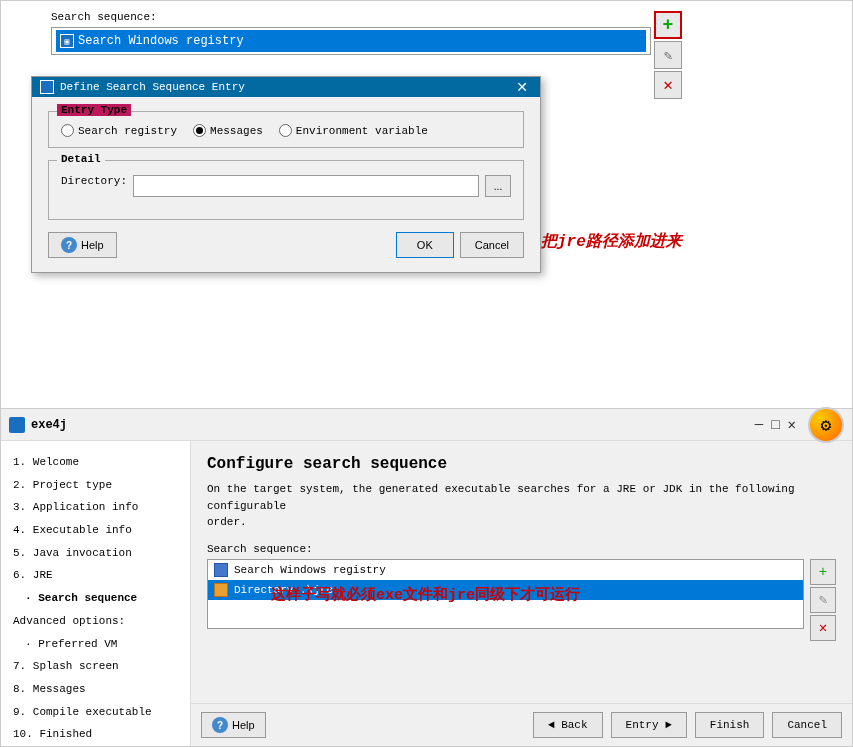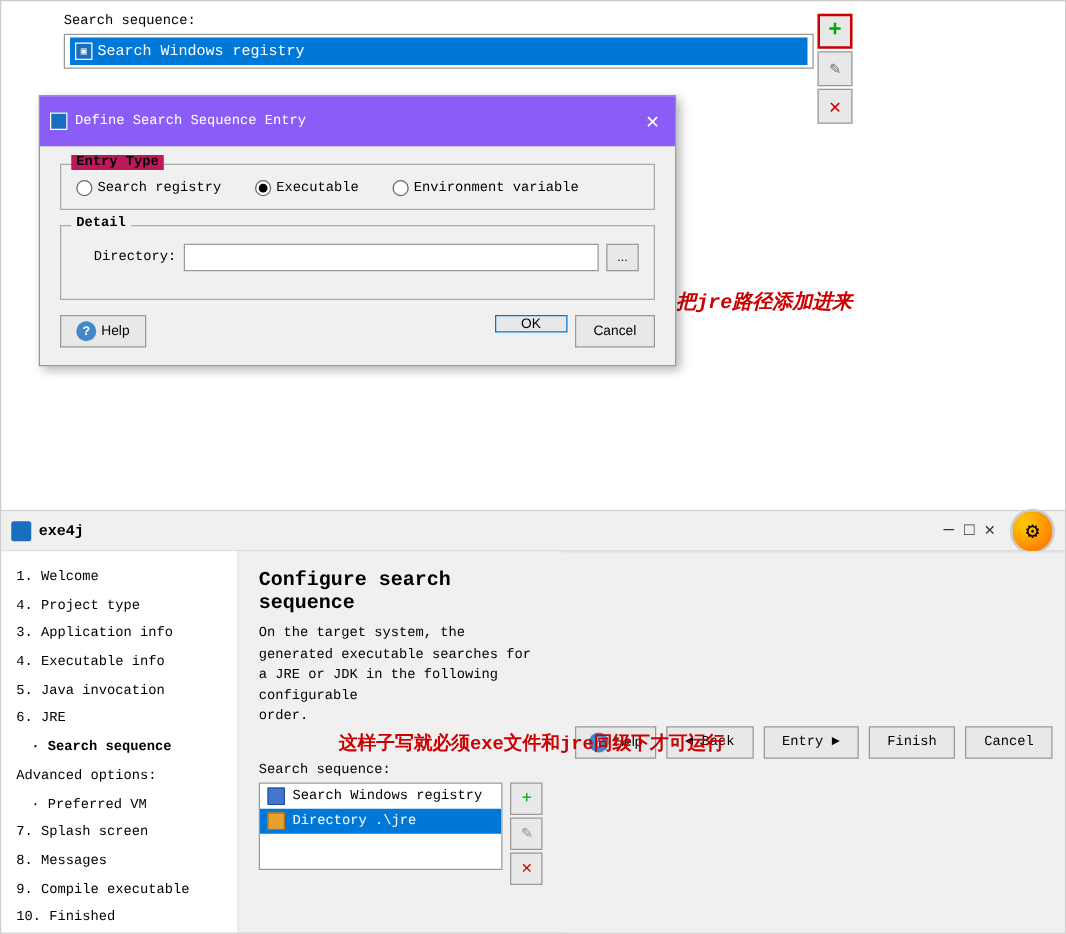--- a/index.html
+++ b/index.html
@@ -128,27 +128,27 @@
       top: 75px;
       left: 30px;
       width: 510px;
       background: #f0f0f0;
       border: 1px solid #999;
       box-shadow: 3px 3px 8px rgba(0,0,0,0.3);
       z-index: 100;
     }
 
     .dialog-titlebar {
-      background: #8b5cf6;
+      background: #0369a1;
       color: #fff;
       padding: 5px 8px;
       display: flex;
       align-items: center;
       justify-content: space-between;
-      height: 40px;
+      height: 20px;
     }
 
     .dialog-title-left {
       display: flex;
       align-items: center;
       gap: 6px;
       font-size: 11px;
     }
 
     .dialog-icon {
@@ -189,21 +189,21 @@
       left: 8px;
       background: #be185d;
       padding: 0 4px;
       font-size: 11px;
       font-weight: bold;
       color: #000;
     }
 
     .radio-group {
       display: flex;
-      gap: 27px;
+      gap: 16px;
       align-items: center;
       margin-top: 4px;
     }
 
     .radio-option {
       display: flex;
       align-items: center;
       gap: 4px;
       font-size: 11px;
       cursor: pointer;
@@ -241,25 +241,23 @@
       left: 8px;
       background: #f0f0f0;
       padding: 0 4px;
       font-size: 11px;
       font-weight: bold;
       color: #000;
     }
 
     .directory-row {
       display: flex;
-      align-items: center;
       gap: 6px;
       margin-top: 4px;
       margin-bottom: 8px;
-      margin-left: 14px;
     }
 
     .directory-field-label {
       font-size: 11px;
       white-space: nowrap;
     }
 
     .directory-input {
       flex: 1;
       height: 22px;
@@ -300,21 +298,21 @@
       background: #e8e8e8;
       border: 1px solid #999;
       cursor: pointer;
       font-size: 11px;
       display: flex;
       align-items: center;
       gap: 4px;
     }
 
     .btn-ok {
-      height: 14px;
+      height: 26px;
       padding: 0 20px;
       background: #e8e8e8;
       border: 1px solid #0078d7;
       cursor: pointer;
       font-size: 11px;
       color: #000;
     }
 
     .btn-cancel {
       height: 26px;
@@ -445,21 +443,21 @@
     .page-title {
       font-size: 16px;
       font-weight: bold;
       margin-bottom: 8px;
       font-family: 'Courier New', Courier, monospace;
     }
 
     .page-description {
       font-size: 11px;
       color: #000;
-      margin-bottom: 28px;
+      margin-bottom: 12px;
       line-height: 1.5;
       font-family: 'Courier New', Courier, monospace;
     }
 
     .search-seq-label {
       font-size: 11px;
       margin-bottom: 4px;
       font-family: 'Courier New', Courier, monospace;
     }
 
@@ -617,21 +615,21 @@
     <div class="dialog-content">
       <div class="group-box">
         <span class="group-label">Entry Type</span>
         <div class="radio-group">
           <label class="radio-option">
             <div class="radio-circle"></div>
             <span>Search registry</span>
           </label>
           <label class="radio-option">
             <div class="radio-circle selected"></div>
-            <span>Executable</span>
+            <span>Messages</span>
           </label>
           <label class="radio-option">
             <div class="radio-circle"></div>
             <span>Environment variable</span>
           </label>
         </div>
       </div>
 
       <div class="detail-group">
         <span class="detail-label">Detail</span>
@@ -671,35 +669,35 @@
         <span class="win-ctrl">✕</span>
       </div>
       <div class="exe4j-logo">⚙</div>
     </div>
   </div>
 
   <div class="main-layout">
 
     <div class="sidebar">
       <div class="sidebar-item">1. Welcome</div>
-      <div class="sidebar-item">4. Project type</div>
+      <div class="sidebar-item">2. Project type</div>
       <div class="sidebar-item">3. Application info</div>
       <div class="sidebar-item">4. Executable info</div>
       <div class="sidebar-item">5. Java invocation</div>
       <div class="sidebar-item">6. JRE</div>
       <div class="sidebar-item sub active">· Search sequence</div>
       <div class="sidebar-item">Advanced options:</div>
       <div class="sidebar-item sub">· Preferred VM</div>
       <div class="sidebar-item">7. Splash screen</div>
       <div class="sidebar-item">8. Messages</div>
       <div class="sidebar-item">9. Compile executable</div>
       <div class="sidebar-item">10. Finished</div>
     </div>
 
-    <div style="flex:1; display:flex; flex-direction:row;">
+    <div style="flex:1; display:flex; flex-direction:column;">
       <div class="main-content">
         <div class="page-title">Configure search sequence</div>
         <div class="page-description">On the target system, the generated executable searches for a JRE or JDK in the following configurable<br>order.</div>
         <div class="search-seq-label">Search sequence:</div>
         <div class="search-seq-container">
           <div class="search-seq-list">
             <div class="seq-item">
               <div class="seq-icon-registry"></div>
               <span>Search Windows registry</span>
             </div>

